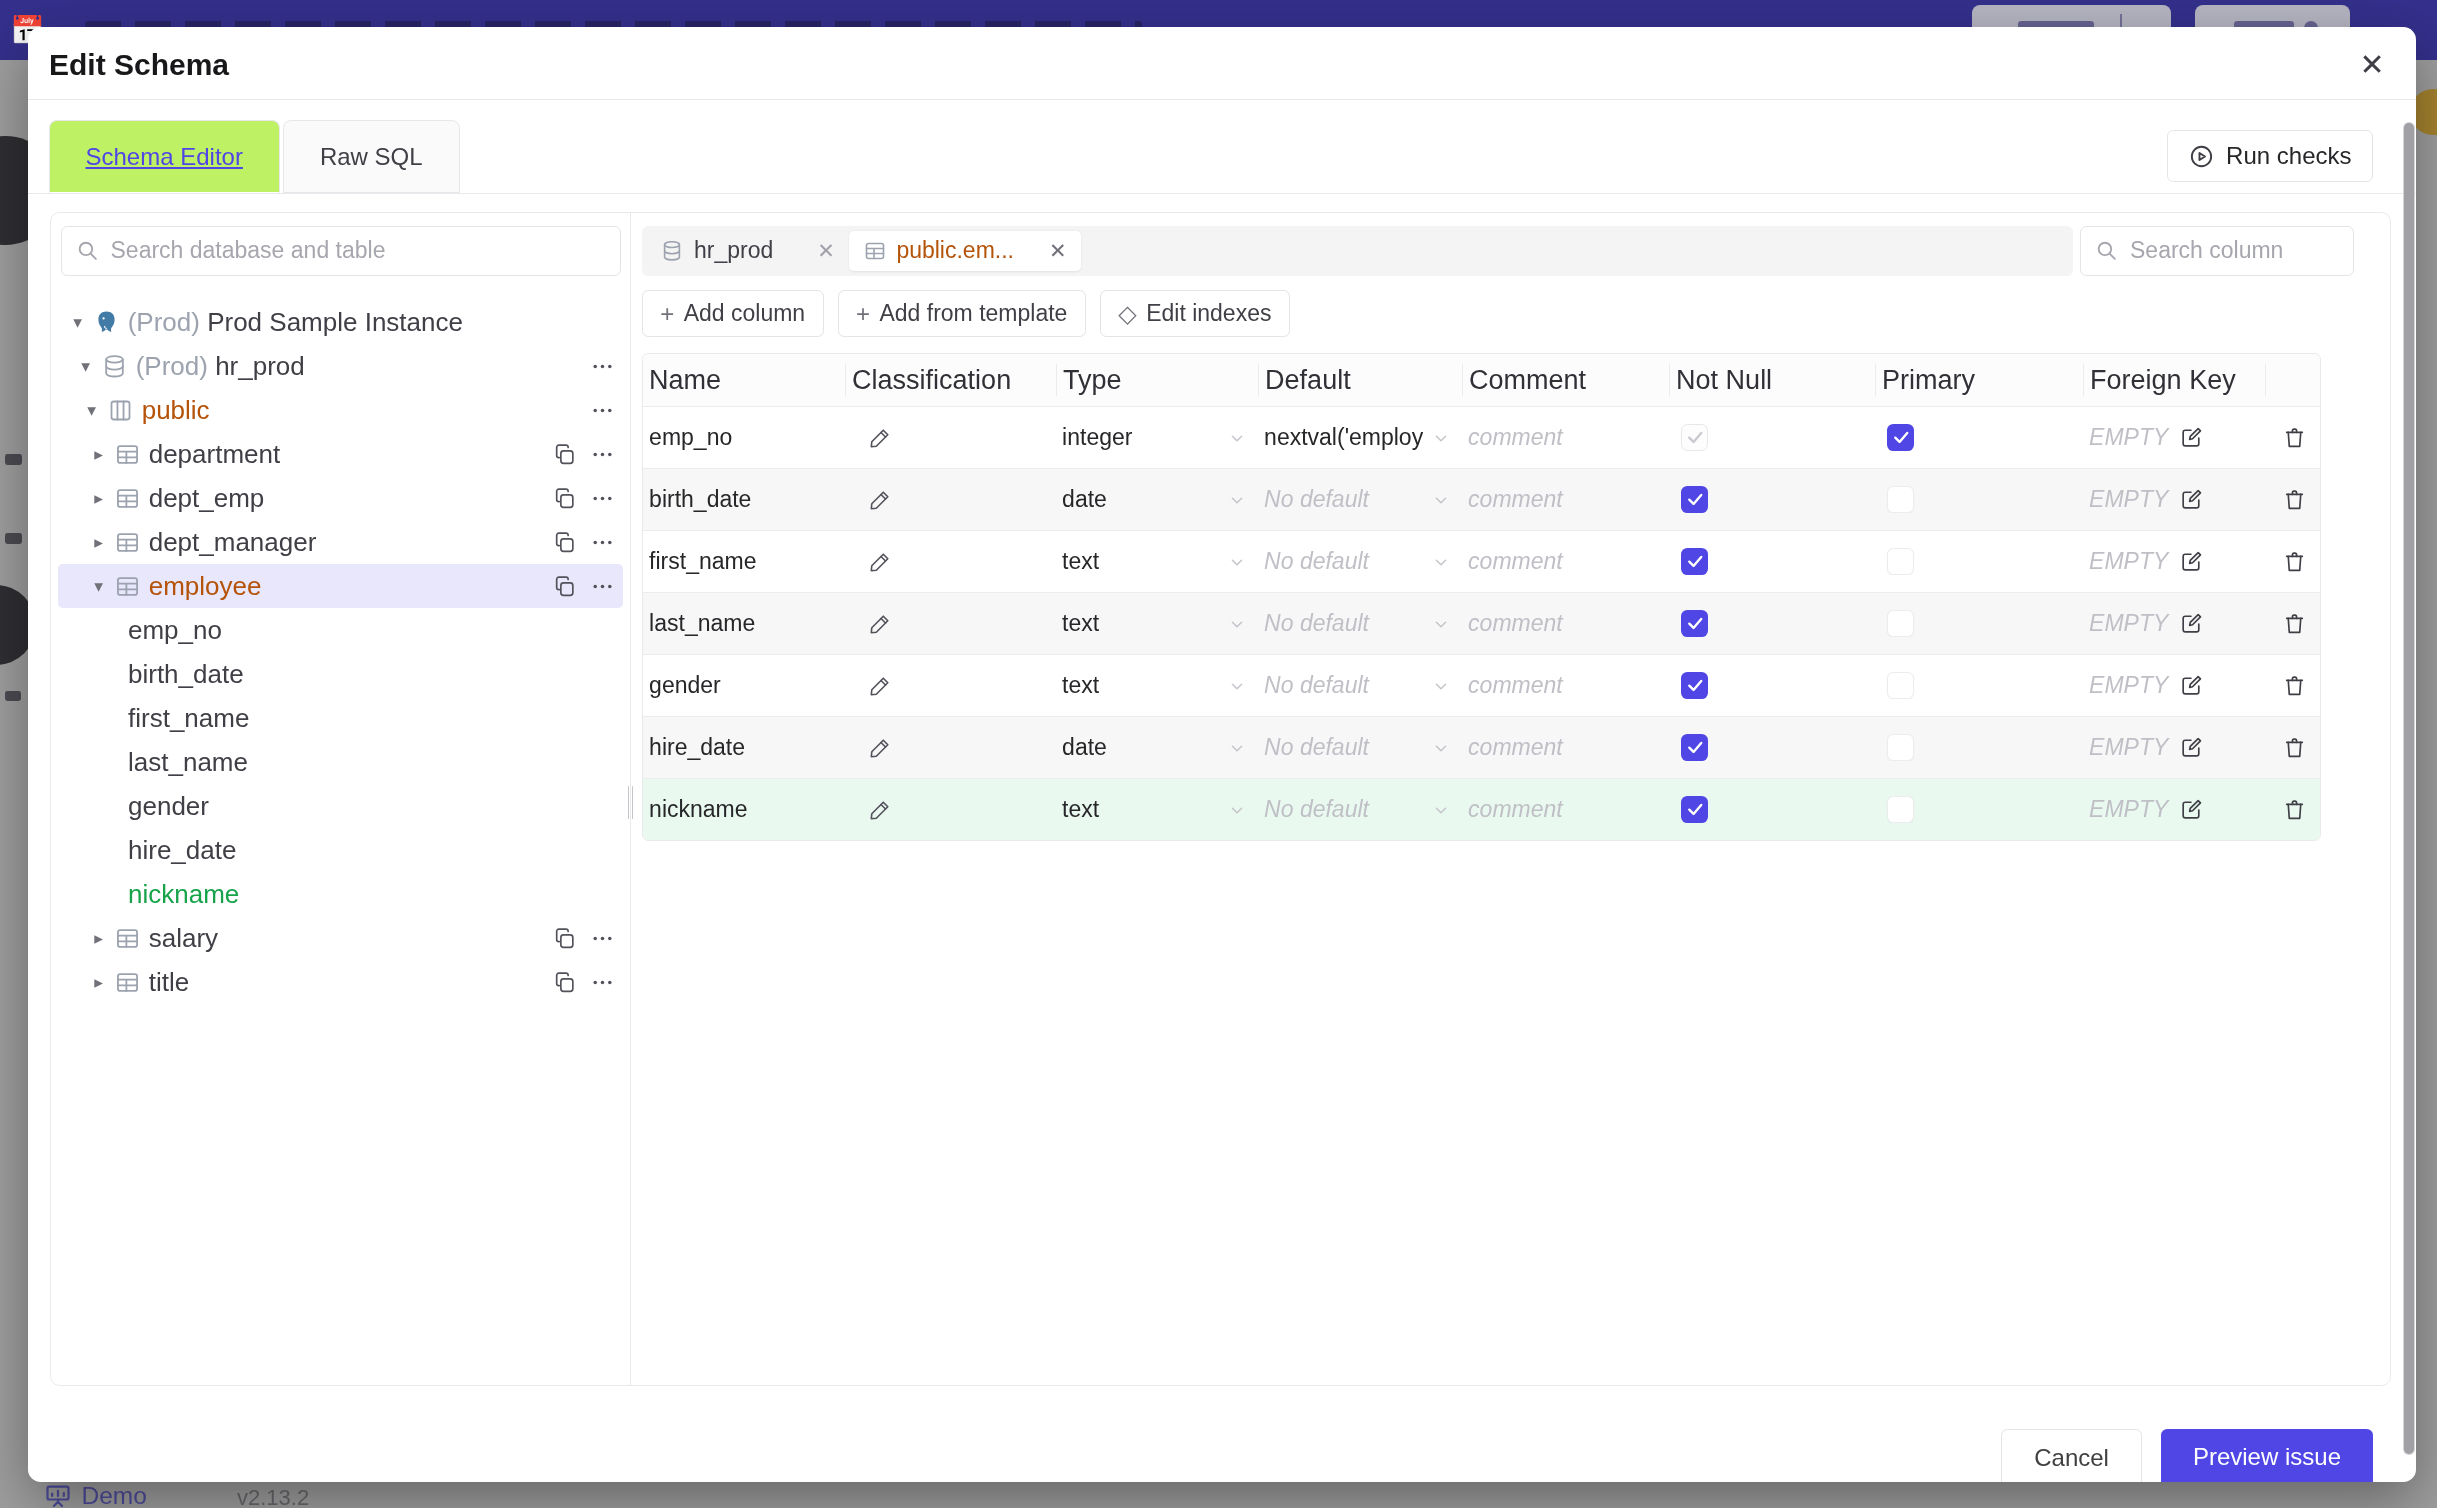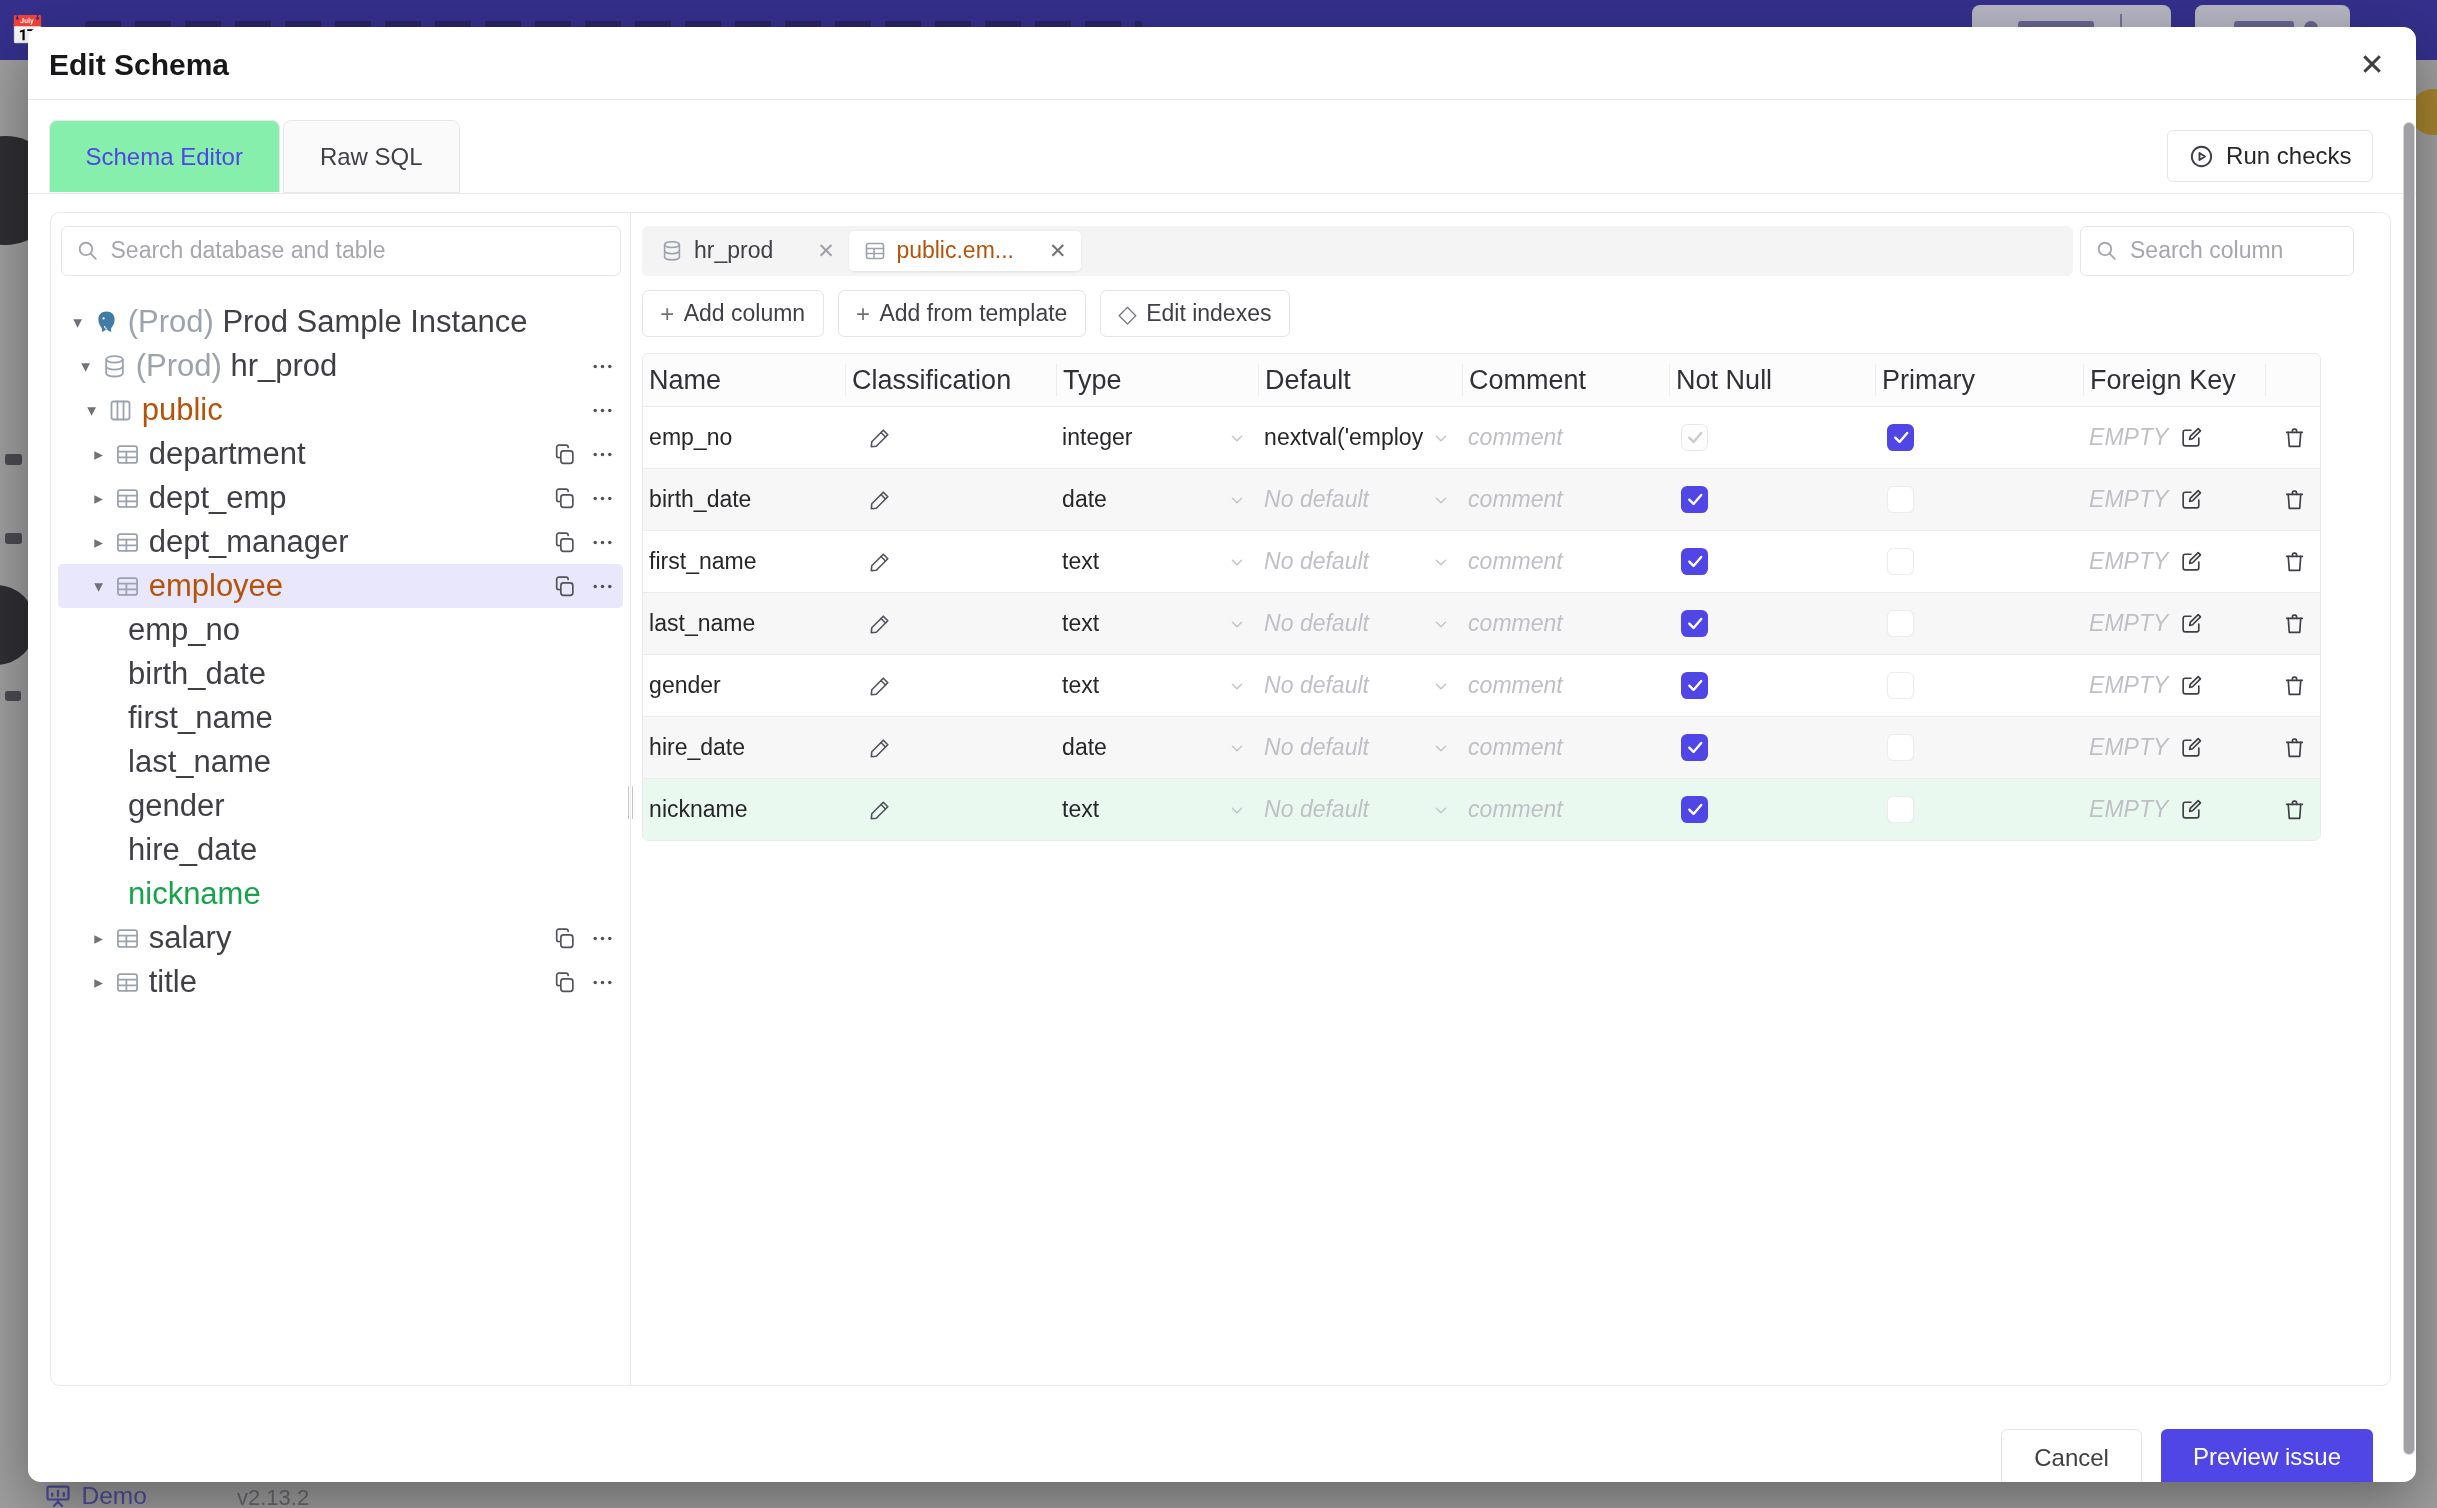--- a/index.html
+++ b/index.html
@@ -28,21 +28,21 @@
     border-radius: 12.6px; box-shadow: 0 19px 55px rgba(0,0,0,.35); overflow: hidden; }
   .modal-header { position: absolute; left: 0; top: 0; width: 100%; height: 73px; border-bottom: 0.8px solid #e9e9ec; }
   .modal-title { position: absolute; left: 21px; top: 20.5px; font-size: 30px; font-weight: 600; color: #18181b; }
   .close-btn { position: absolute; right: 28px; top: 22px; width: 32px; height: 32px; border: none; background: none;
     font-size: 30px; line-height: 32px; color: #3f3f46; cursor: pointer; text-align: center; }
 
   
   .top-tabs { position: absolute; left: 20.5px; top: 93px; height: 73px; display: flex; }
   .top-tab { height: 73px; padding: 0 36px; display: flex; align-items: center; font-size: 24px;
     border: 0.8px solid #e5e7eb; border-radius: 8px 8px 0 0; cursor: pointer; }
-  .top-tab.active { background: #86efac; color: #4f46e5; font-weight: 500; border-bottom-color: #fff; position: relative; z-index: 2; }
+  .top-tab.active { background: #bef264; color: #4f46e5; font-weight: 500; border-bottom-color: #fff; position: relative; z-index: 2; text-decoration: underline; }
   .top-tab.inactive { background: #fafafa; color: #3f3f46; margin-left: 3px; }
   .tabs-baseline { position: absolute; left: 0; top: 166px; width: 100%; height: 0.8px; background: #e9e9ec; }
 
   .run-checks-btn { position: absolute; right: 43px; top: 103px; height: 52px; padding: 0 20.5px; display: flex; align-items: center; gap: 11px;
     background: #fff; border: 0.8px solid #e4e4e7; border-radius: 6.3px; font-size: 24px; color: #27272a; cursor: pointer; }
   .run-checks-btn svg { width: 27px; height: 27px; color: #3f3f46; }
 
   
   .panes { position: absolute; left: 22px; top: 185px; width: 2341px; height: 1174px;
     border: 0.8px solid #e9e9ec; border-radius: 9.5px; display: flex; overflow: hidden; background: #fff; }
@@ -60,21 +60,21 @@
   .search-box .s-icon { position: absolute; left: 14px; top: 12px; width: 25px; height: 25px; color: #a6a6ae; }
   .sidebar .search-box { margin: 12.6px 9.5px 0 9.5px; }
 
   
   .tree { position: absolute; left: 0; top: 87px; right: 0; bottom: 0; overflow: hidden; }
   .tree-row { position: relative; height: 44px; display: flex; align-items: center; margin: 0 7px; border-radius: 4.7px; cursor: pointer; }
   .tree-row.selected { background: #e8e7fb; }
   .tree-caret { width: 17.4px; font-size: 17.4px; color: #71717a; flex: none; text-align: center; }
   .tree-ico { width: 27px; height: 27px; color: #9ca3af; flex: none; margin: 0 8px 0 6.3px; }
   .tree-ico svg { width: 27px; height: 27px; display: block; }
-  .tree-label { font-size: 31px; color: #3f3f46; white-space: nowrap; }
+  .tree-label { font-size: 26px; color: #3f3f46; white-space: nowrap; }
   .tree-label .env { color: #9ca3af; }
   .tree-label.amber { color: #b45309; }
   .tree-label.green { color: #16a34a; }
   .tree-actions { margin-left: auto; display: flex; align-items: center; gap: 12.6px; padding-right: 8px; }
   .tree-actions .act { width: 25px; height: 25px; color: #52525b; cursor: pointer; }
   .tree-actions .act svg { width: 25px; height: 25px; display: block; }
 
   
   .chip-strip { position: absolute; left: 11px; top: 12.6px; width: 1431px; height: 50px; background: #f4f4f5; border-radius: 6.3px;
     display: flex; align-items: center; padding: 0 4.7px; }

